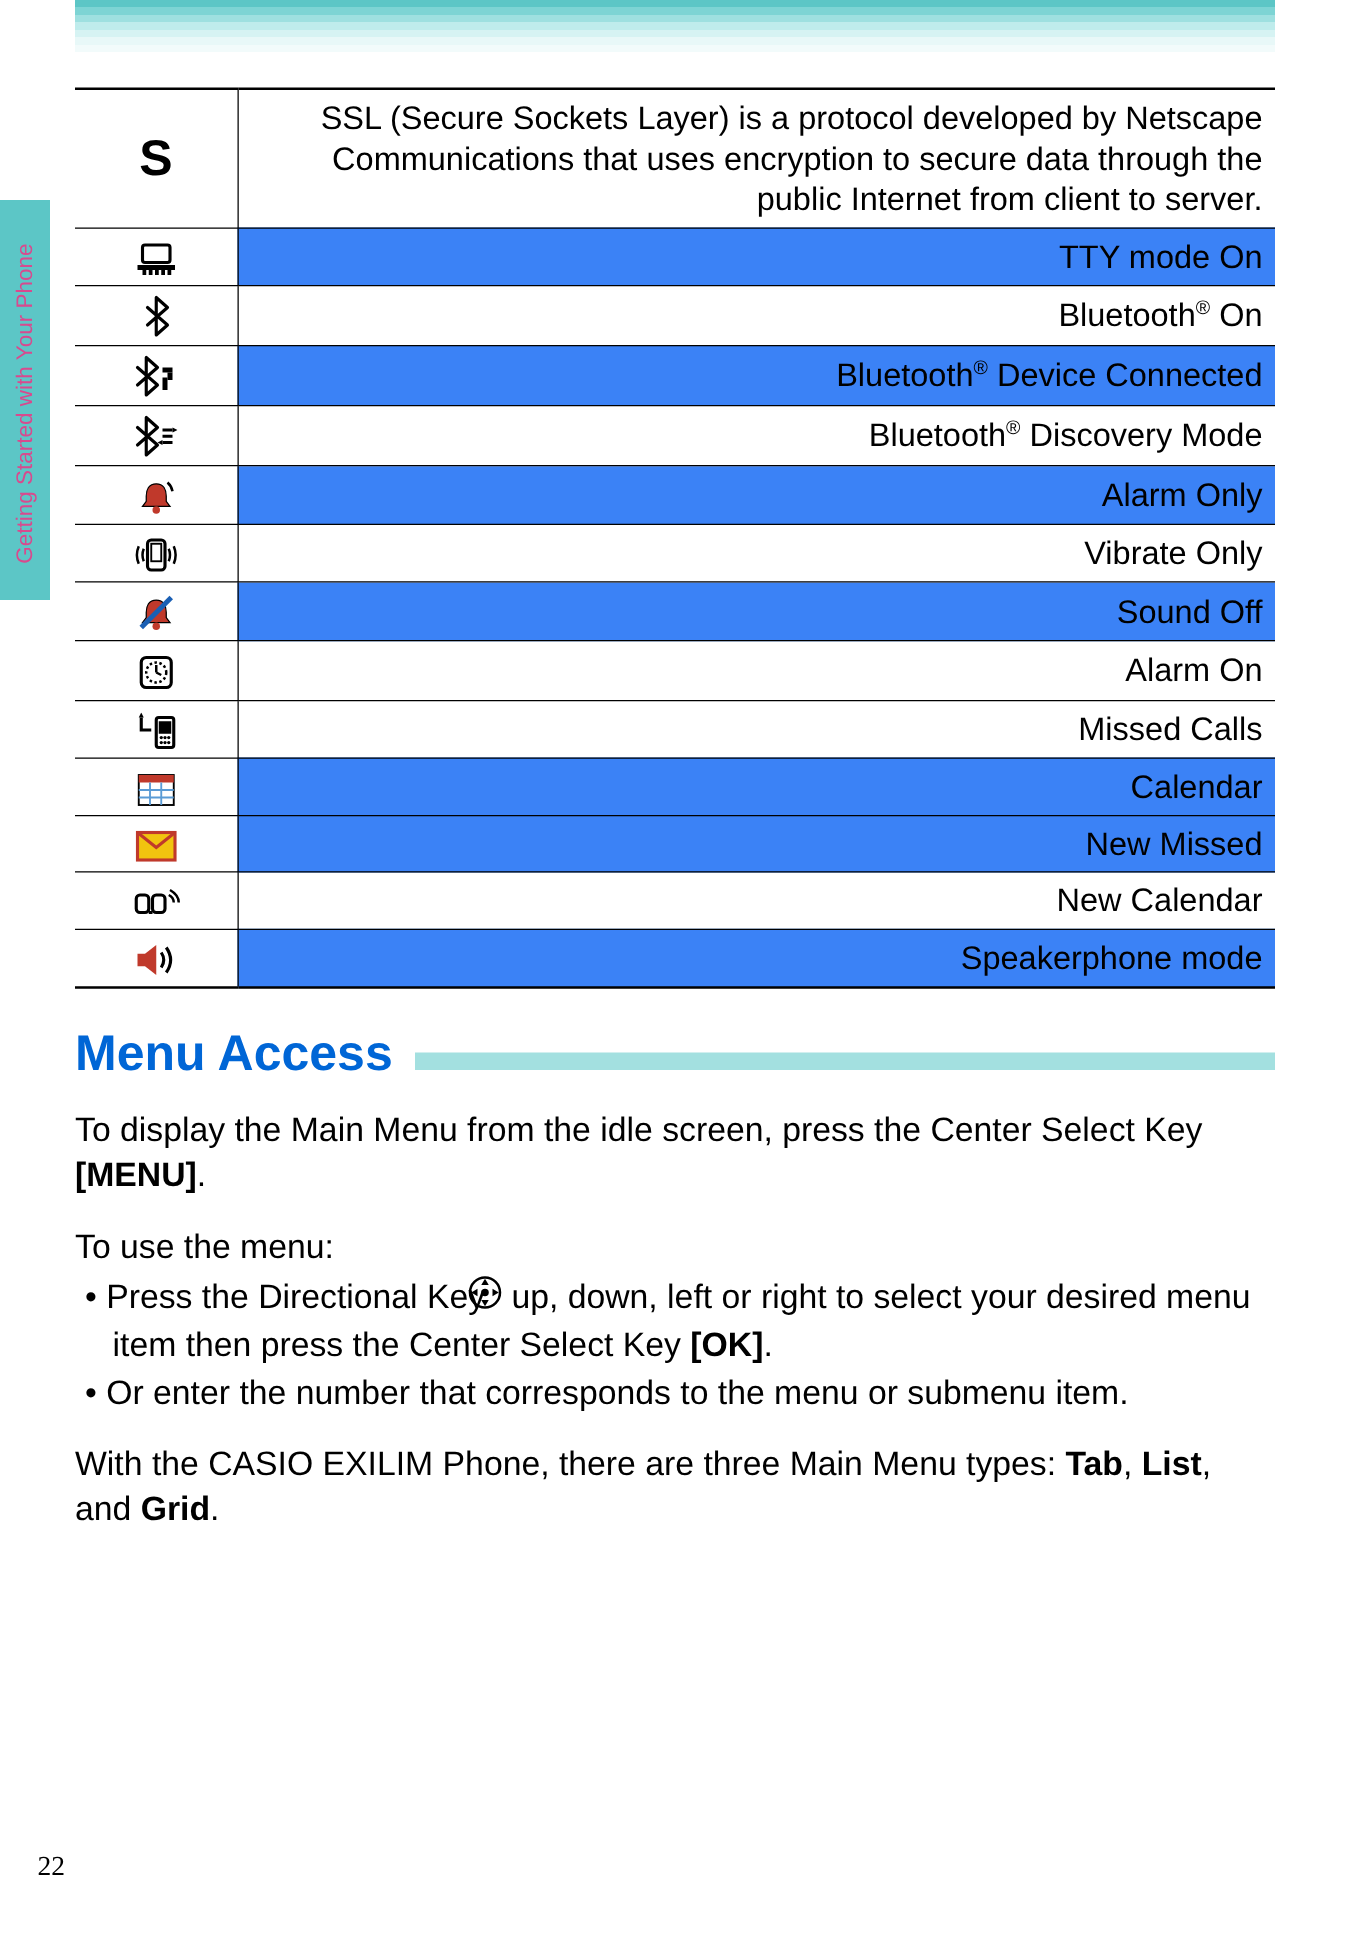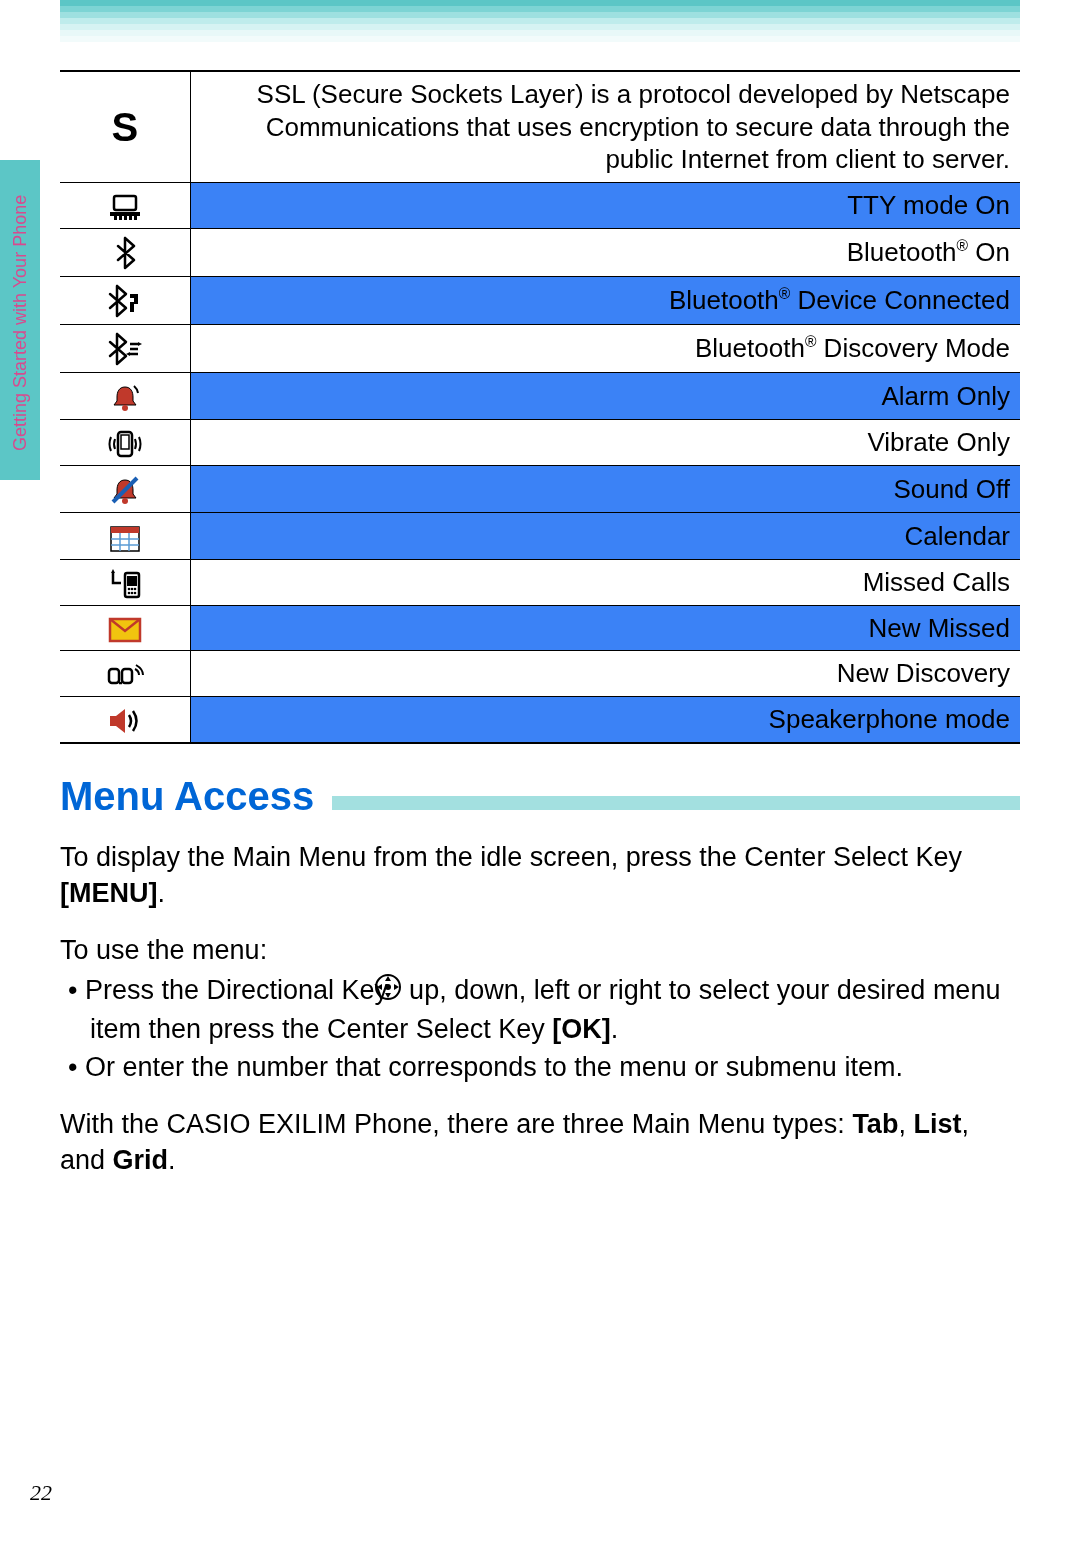--- a/index.html
+++ b/index.html
@@ -127,21 +127,20 @@
       font-size: 27px;
       line-height: 1.35;
       padding-left: 30px;
       text-indent: -22px;
       margin-top: 2px;
     }
     .page-num {
       position: absolute;
       left: 30px;
       bottom: 60px;
-      font-style: italic;
       font-size: 22px;
       font-family: "Times New Roman", serif;
     }
     .dir-icon {
       display: inline-block;
       vertical-align: middle;
     }
     sup { font-size: 0.6em; }
   </style>
 </head>
@@ -215,61 +214,70 @@
         </tr>
         <tr>
           <td class="icon-cell"><svg width="32" height="32" viewBox="0 0 32 32">
               <path d="M16 6 C10 6 8 11 8 16 L8 20 L5 24 L27 24 L24 20 L24 16 C24 11 22 6 16 6 Z" fill="#c0392b" stroke="#000" stroke-width="1"></path>
               <circle cx="16" cy="27" r="3" fill="#c0392b"></circle>
               <line x1="4" y1="28" x2="28" y2="4" stroke="#1a5fb4" stroke-width="4"></line>
             </svg></td>
           <td class="hl">Sound Off</td>
         </tr>
         <tr>
-          <td class="icon-cell"><svg width="32" height="30" viewBox="0 0 32 30">
-              <rect x="2" y="4" width="28" height="24" fill="#fff" stroke="#000" stroke-width="1.5"></rect>
-              <rect x="2" y="4" width="28" height="6" fill="#c0392b"></rect>
-              <line x1="11" y1="10" x2="11" y2="28" stroke="#5a9bd5" stroke-width="1.5"></line>
-              <line x1="20" y1="10" x2="20" y2="28" stroke="#5a9bd5" stroke-width="1.5"></line>
-              <line x1="2" y1="16" x2="30" y2="16" stroke="#5a9bd5" stroke-width="1.5"></line>
-              <line x1="2" y1="22" x2="30" y2="22" stroke="#5a9bd5" stroke-width="1.5"></line>
-            </svg></td>
-          <td class="hl">Calendar</td>
+          <td class="icon-cell"><svg width="32" height="32" viewBox="0 0 32 32">
+              <rect x="4" y="4" width="24" height="24" rx="4" fill="none" stroke="#000" stroke-width="2.5"></rect>
+              <circle cx="16" cy="16" r="8" fill="none" stroke="#000" stroke-width="2" stroke-dasharray="2 2"></circle>
+              <line x1="16" y1="16" x2="16" y2="10" stroke="#000" stroke-width="2"></line>
+              <line x1="16" y1="16" x2="20" y2="18" stroke="#000" stroke-width="2"></line>
+            </svg></td>
+          <td>Alarm On</td>
         </tr>
         <tr>
           <td class="icon-cell"><svg width="36" height="30" viewBox="0 0 36 30">
               <path d="M6 4 L6 14 L14 14" fill="none" stroke="#000" stroke-width="2.5"></path>
               <polygon points="4,4 8,4 6,0" fill="#000"></polygon>
               <rect x="18" y="4" width="14" height="24" rx="2" fill="none" stroke="#000" stroke-width="2.5"></rect>
               <rect x="20" y="7" width="10" height="10" fill="#000"></rect>
               <circle cx="22" cy="20" r="1.3" fill="#000"></circle>
               <circle cx="25" cy="20" r="1.3" fill="#000"></circle>
               <circle cx="28" cy="20" r="1.3" fill="#000"></circle>
               <circle cx="22" cy="24" r="1.3" fill="#000"></circle>
               <circle cx="25" cy="24" r="1.3" fill="#000"></circle>
               <circle cx="28" cy="24" r="1.3" fill="#000"></circle>
             </svg></td>
           <td>Missed Calls</td>
         </tr>
         <tr>
+          <td class="icon-cell"><svg width="32" height="30" viewBox="0 0 32 30">
+              <rect x="2" y="4" width="28" height="24" fill="#fff" stroke="#000" stroke-width="1.5"></rect>
+              <rect x="2" y="4" width="28" height="6" fill="#c0392b"></rect>
+              <line x1="11" y1="10" x2="11" y2="28" stroke="#5a9bd5" stroke-width="1.5"></line>
+              <line x1="20" y1="10" x2="20" y2="28" stroke="#5a9bd5" stroke-width="1.5"></line>
+              <line x1="2" y1="16" x2="30" y2="16" stroke="#5a9bd5" stroke-width="1.5"></line>
+              <line x1="2" y1="22" x2="30" y2="22" stroke="#5a9bd5" stroke-width="1.5"></line>
+            </svg></td>
+          <td class="hl">Calendar</td>
+        </tr>
+        <tr>
           <td class="icon-cell"><svg width="36" height="28" viewBox="0 0 36 28">
               <rect x="3" y="3" width="30" height="22" fill="#f1c40f" stroke="#c0392b" stroke-width="2.5"></rect>
               <path d="M3 3 L18 15 L33 3" fill="none" stroke="#c0392b" stroke-width="2.5"></path>
             </svg></td>
           <td class="hl">New Missed</td>
         </tr>
         <tr>
           <td class="icon-cell"><svg width="38" height="28" viewBox="0 0 38 28">
               <rect x="3" y="8" width="10" height="14" rx="3" fill="none" stroke="#000" stroke-width="2.5"></rect>
               <rect x="16" y="8" width="10" height="14" rx="3" fill="none" stroke="#000" stroke-width="2.5"></rect>
               <line x1="13" y1="22" x2="16" y2="22" stroke="#000" stroke-width="2.5"></line>
               <path d="M29 8 Q33 10 33 14" fill="none" stroke="#000" stroke-width="2"></path>
               <path d="M30 4 Q37 8 37 14" fill="none" stroke="#000" stroke-width="2"></path>
             </svg></td>
-          <td>New Discovery</td>
+          <td>New Calendar</td>
         </tr>
         <tr>
           <td class="icon-cell"><svg width="36" height="30" viewBox="0 0 36 30">
               <rect x="3" y="10" width="6" height="10" fill="#c0392b"></rect>
               <polygon points="9,10 18,3 18,27 9,20" fill="#c0392b"></polygon>
               <path d="M22 9 Q26 15 22 21" fill="none" stroke="#000" stroke-width="2.5"></path>
               <path d="M26 5 Q33 15 26 25" fill="none" stroke="#000" stroke-width="2.5"></path>
             </svg></td>
           <td class="hl">Speakerphone mode</td>
         </tr>

